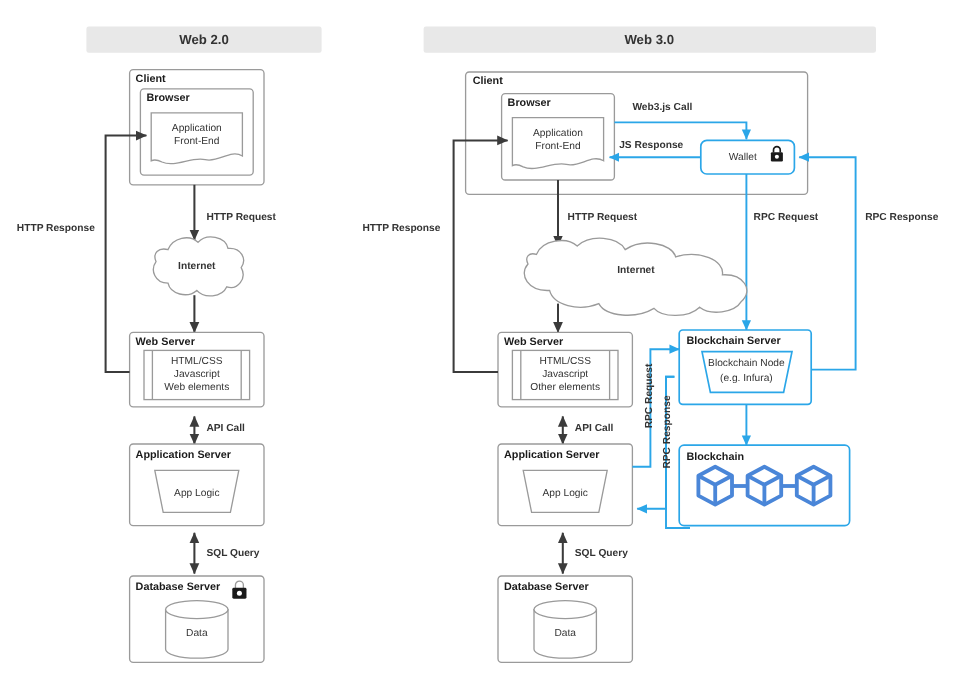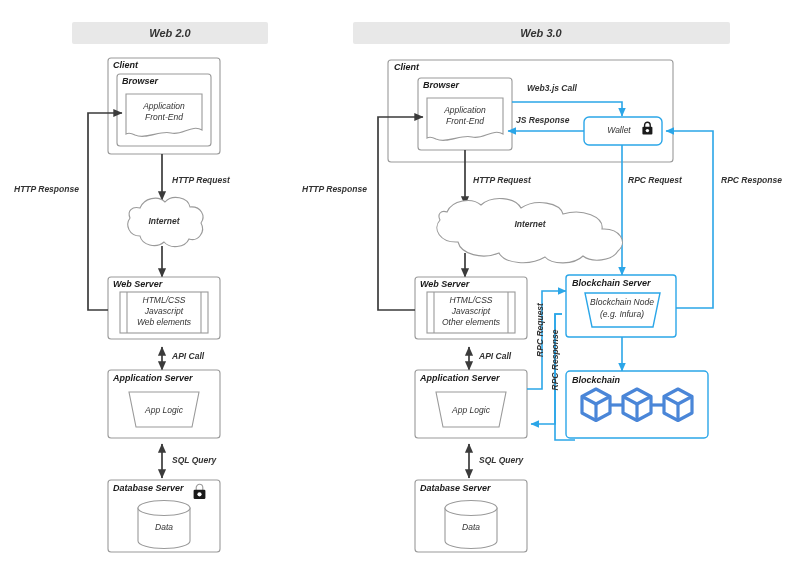--- a/index.html
+++ b/index.html
@@ -8,21 +8,21 @@
   }
   body {
     width: 800px; height: 580px;
     font-family: "Liberation Sans", sans-serif;
     position: relative;
     overflow: hidden;
   }
   #diagram-root {
     position: absolute;
     left: 0; top: 0;
-    width: 800px; height: 444px; font-style: italic;
+    width: 800px; height: 444px;
   }
   svg.layer {
     position: absolute;
     left: 0; top: 0;
     width: 800px; height: 580px;
   }
   .hdr-label {
     font-size: 11px;
     font-weight: bold;
     fill: #333333;

